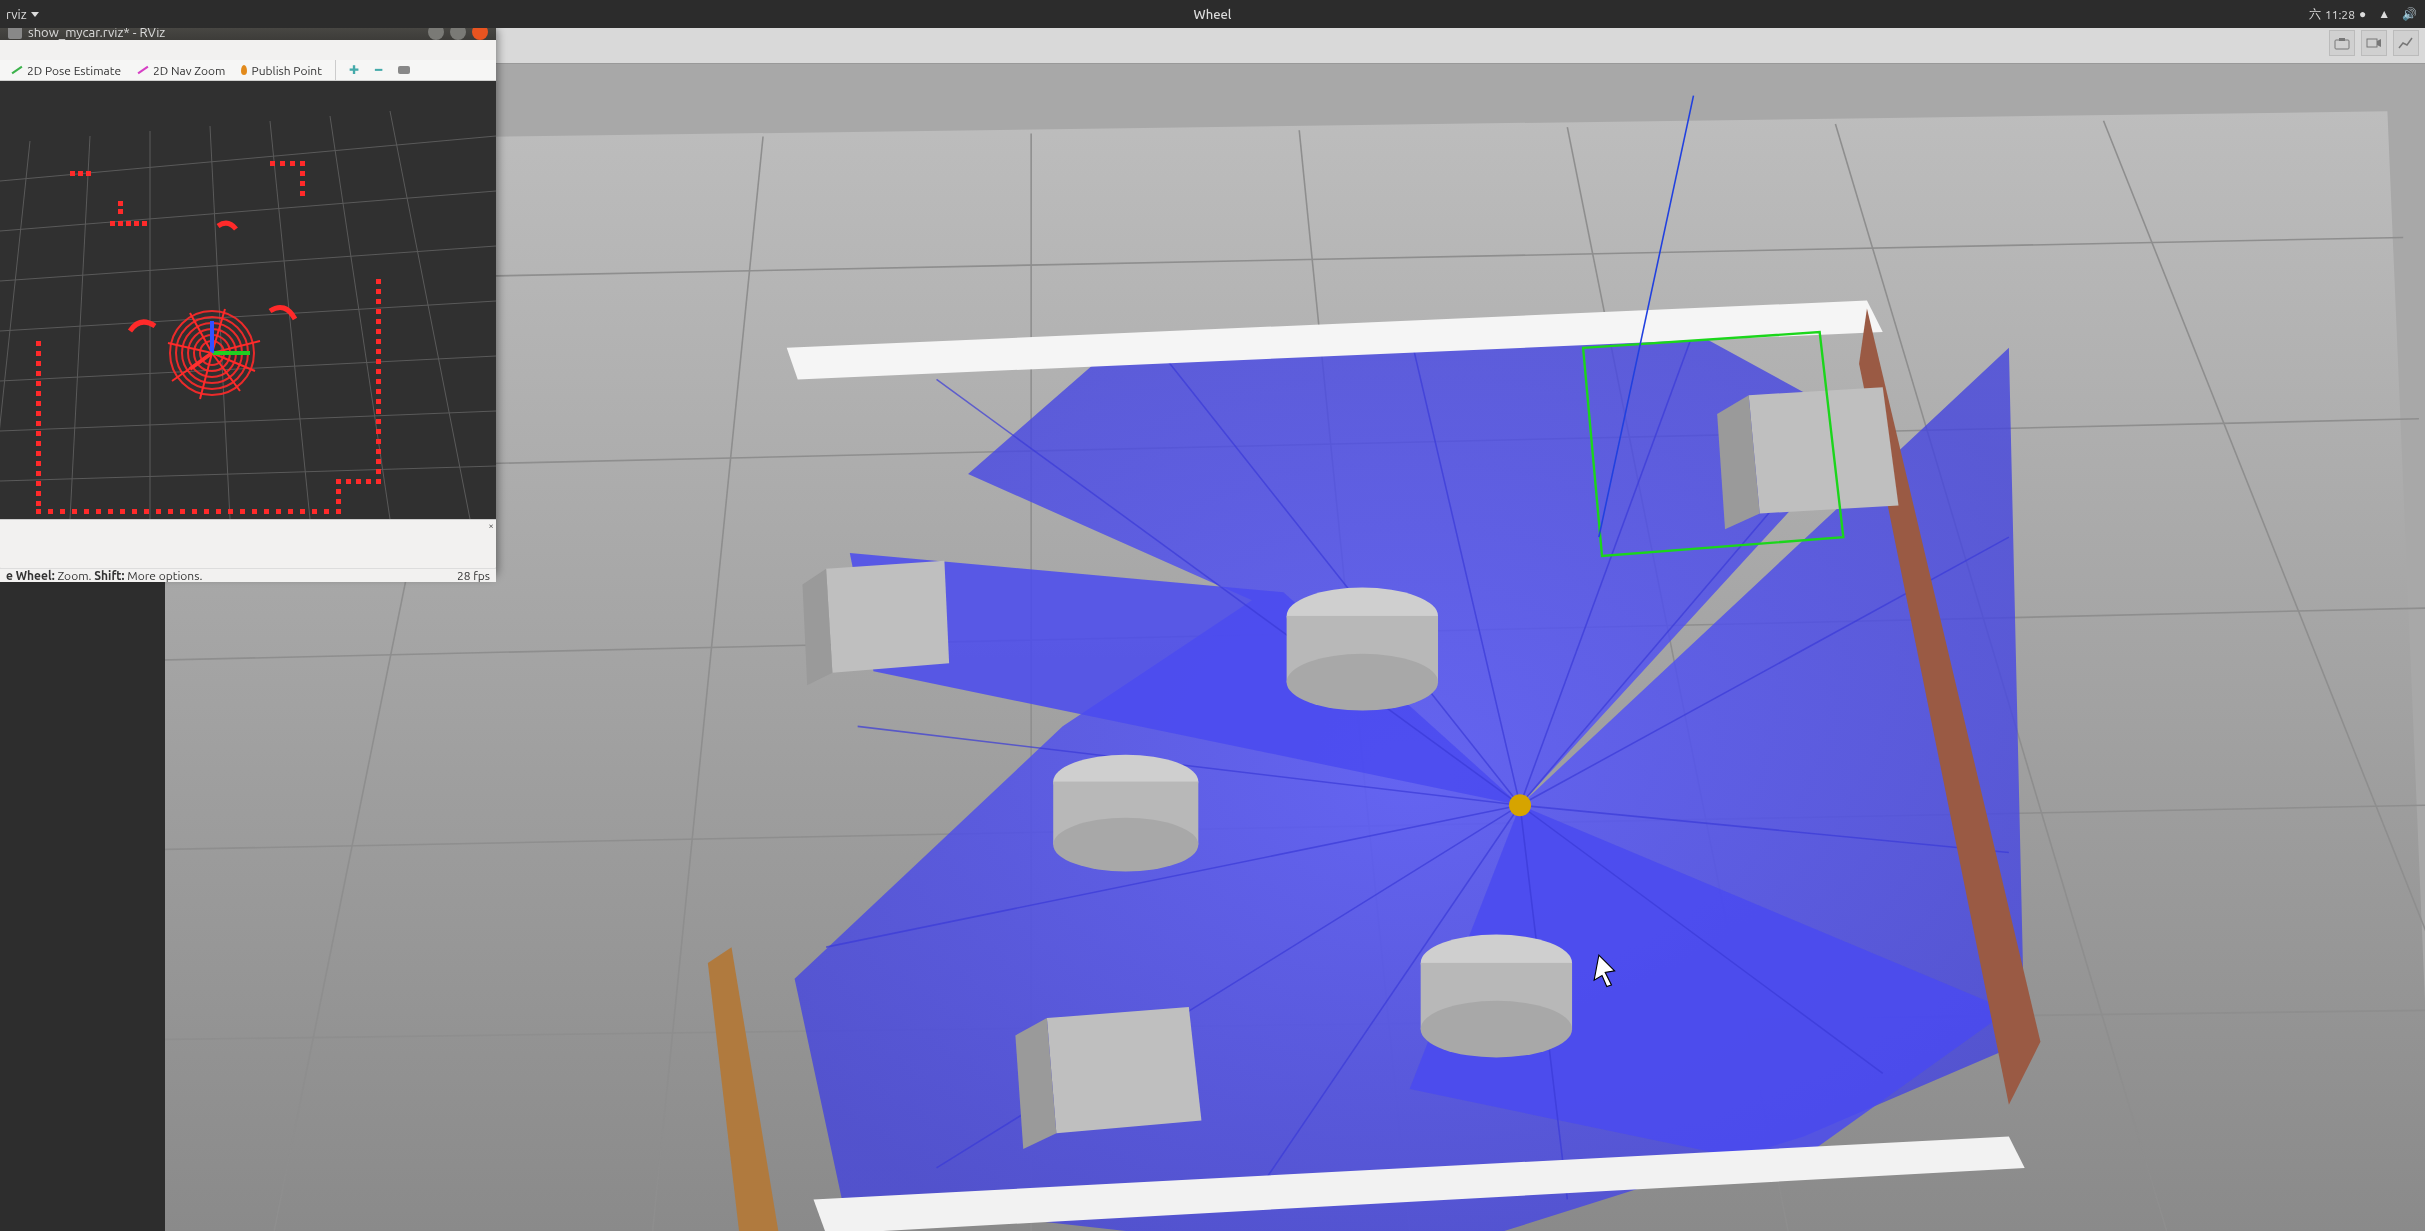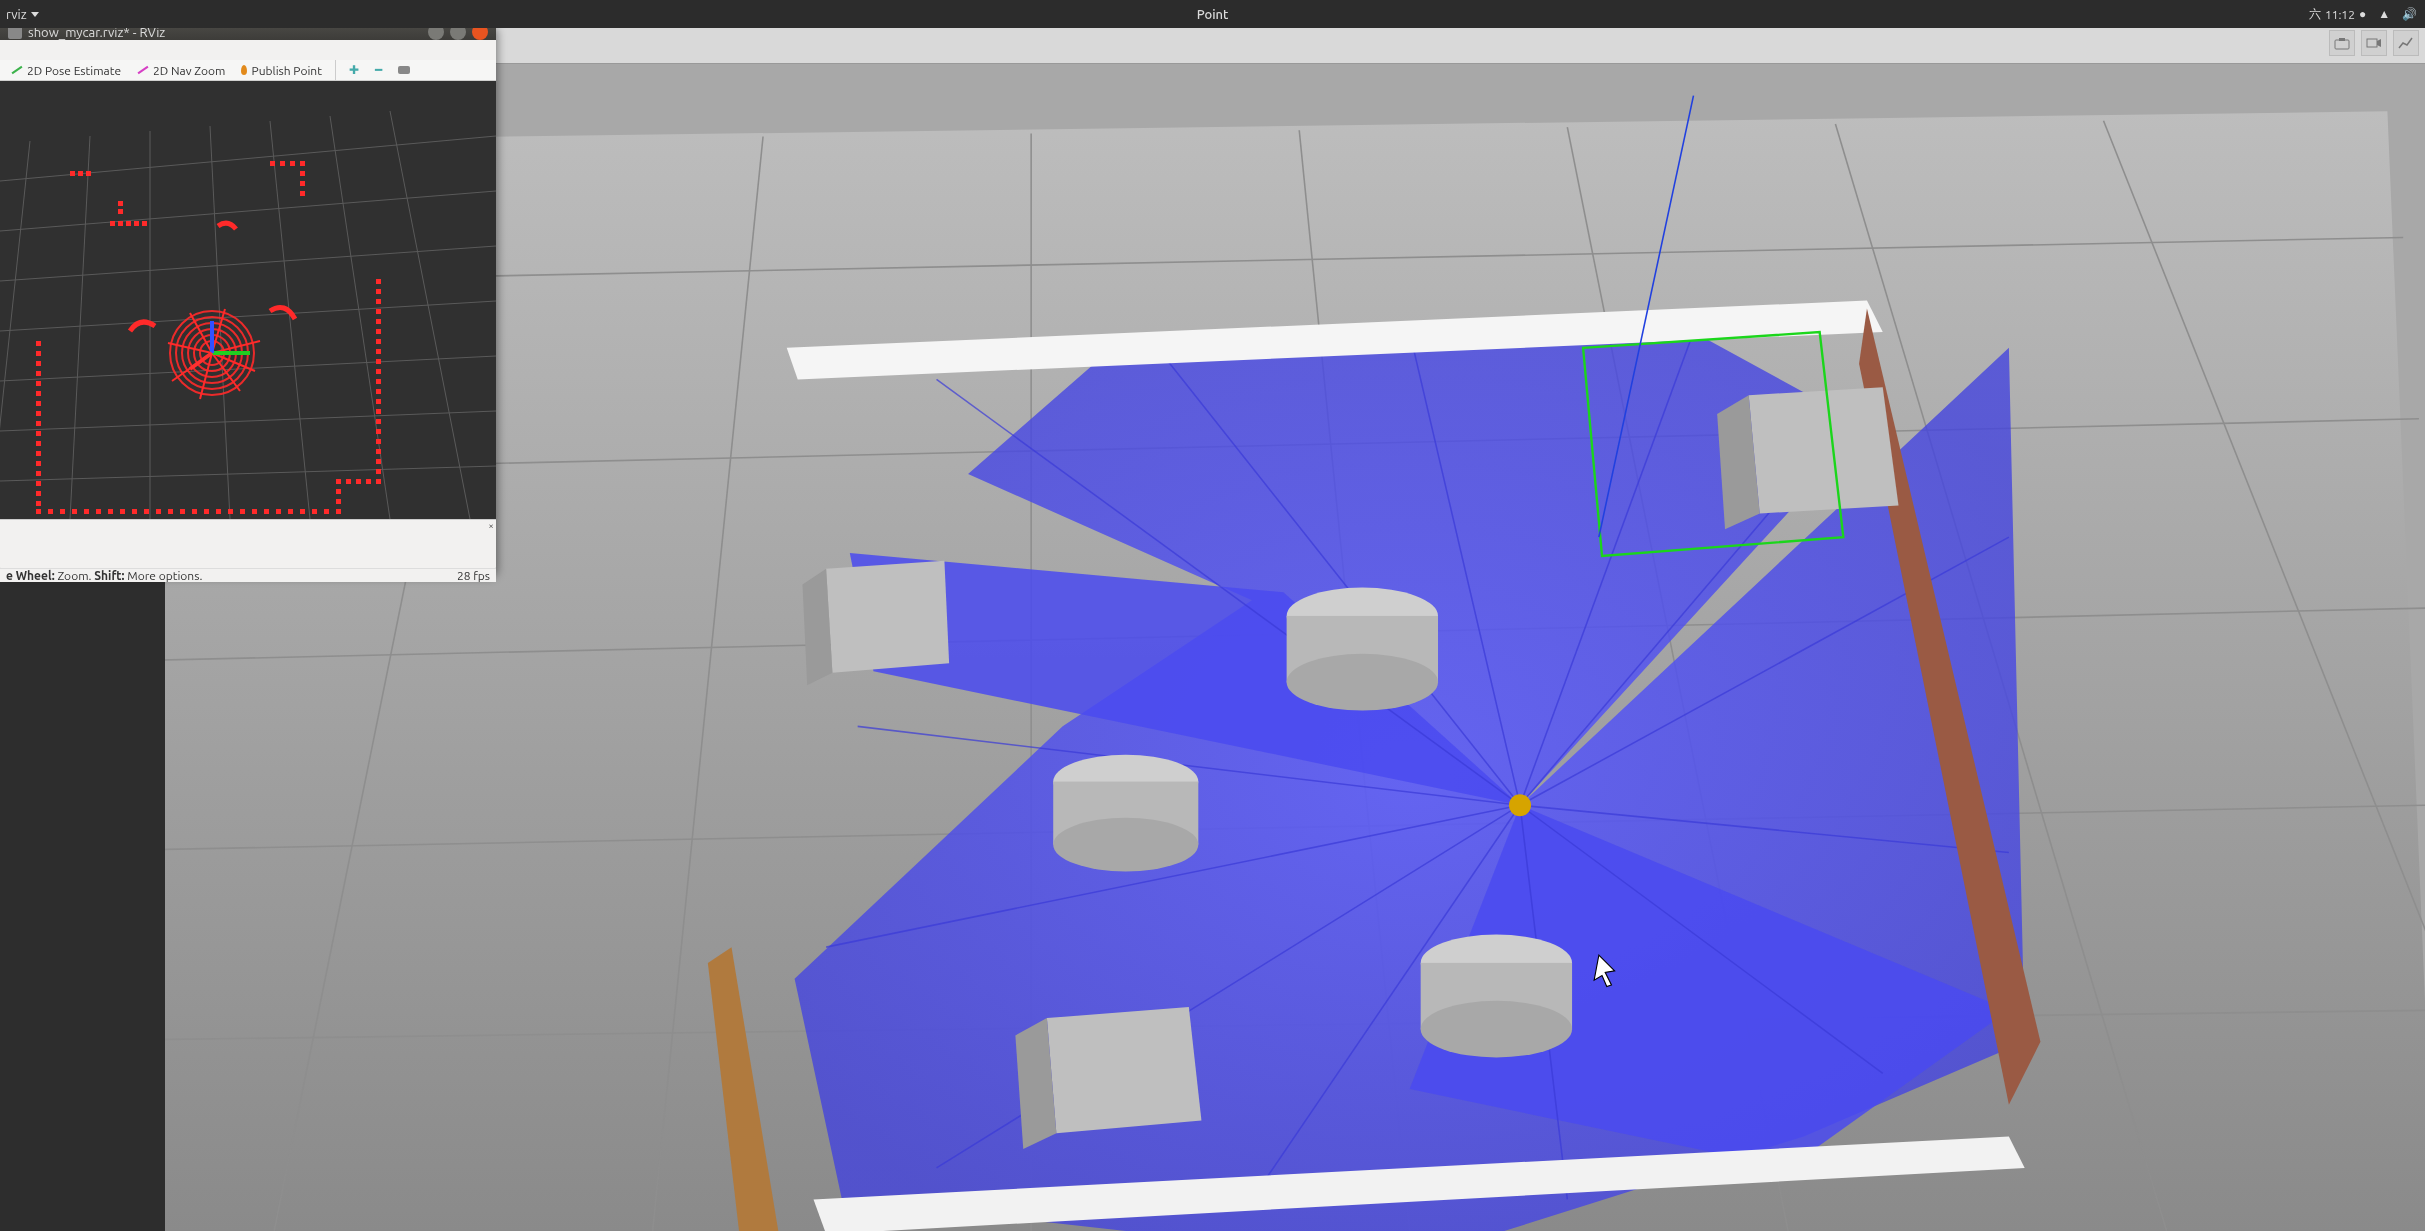--- a/index.html
+++ b/index.html
@@ -455,23 +455,23 @@
     </span>
     <span>28 fps</span>
   </div>
 </div>
 
 <div class="ubuntu-panel">
   <div class="left">
     <span>rviz</span>
     <span class="caret-down"></span>
   </div>
-  <div class="center">Point</div>
+  <div class="center">Wheel</div>
   <div class="right">
     <span class="clock">
       <span>六</span>
-      <span>11:12</span>
+      <span>11:28</span>
       <span>●</span>
     </span>
     <span>▲</span>
     <span>🔊</span>
   </div>
 </div>
 
 </body></html>

